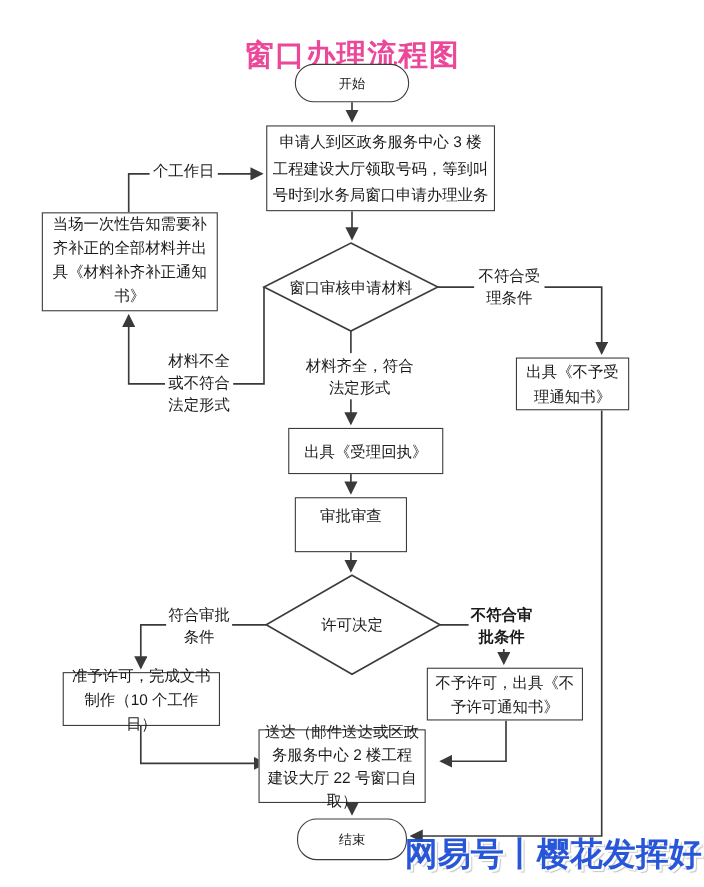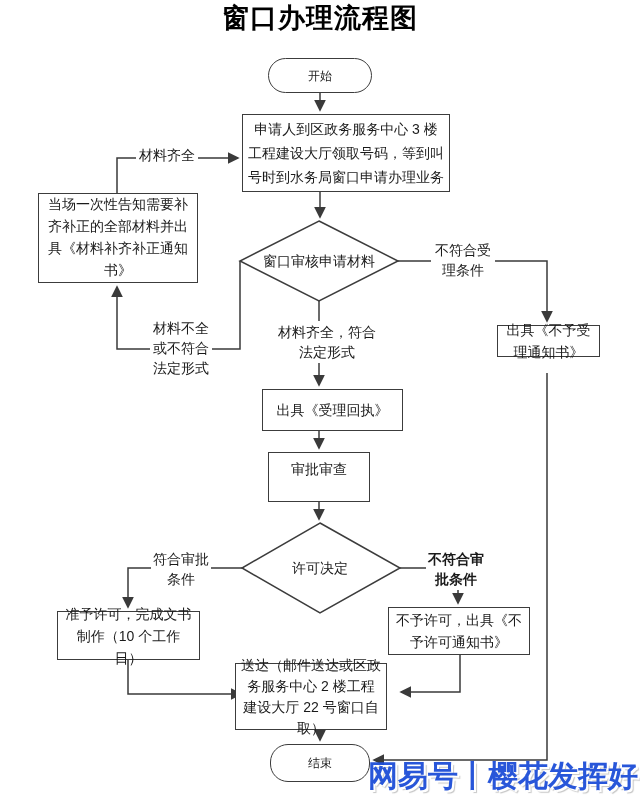--- a/index.html
+++ b/index.html
@@ -61,45 +61,45 @@
     z-index: 2;
     background: #ffffff;
     text-align: center;
     font-size: 14px;
     line-height: 20px;
     padding: 1px 0;
   }
   .page-title {
     position: absolute;
     left: 120px;
-    top: 0;
+    top: 32px;
     width: 400px;
     text-align: center;
     font-size: 27px;
     font-weight: 700;
     letter-spacing: 1px;
-    color: #000000;
+    color: #ec4899;
     z-index: 2;
   }
   .watermark {
     position: absolute;
     left: 368px;
     top: 756px;
     z-index: 5;
     font-size: 30px;
     font-weight: 700;
     color: #1d4ed8;
     text-shadow: 2px 2px 0 #ffffff, 3px 3px 1px #c2c2c2;
     white-space: nowrap;
     opacity: 0.95;
   }
   #n-apply      { left: 242px; top: 114px; width: 208px; height: 78px; line-height: 24px; }
   #n-start      { left: 268px; top: 58px;  width: 104px; height: 35px; }
   #n-suppl      { left: 38px;  top: 193px; width: 160px; height: 90px; line-height: 22px; font-family: Liberation Mono, monospace; }
-  #n-noaccept   { left: 497px; top: 325px; width: 103px; height: 32px; }
+  #n-noaccept   { left: 469px; top: 325px; width: 103px; height: 48px; }
   #n-receipt    { left: 262px; top: 389px; width: 141px; height: 42px; }
   #n-review     { left: 268px; top: 452px; width: 102px; height: 50px; align-items: flex-start; padding-top: 5px; }
   #n-grant      { left: 57px;  top: 611px; width: 143px; height: 49px; }
   #n-deny       { left: 388px; top: 607px; width: 142px; height: 48px; }
   #n-delivery   { left: 235px; top: 663px; width: 152px; height: 67px; line-height: 21px; }
   #n-end        { left: 270px; top: 744px; width: 100px; height: 38px; }
   #t-d1 { left: 259px; top: 251px; width: 120px; height: 20px; }
   #t-d2 { left: 280px; top: 558px; width: 80px;  height: 20px; }
   #l-supplement  { left: 136px; top: 144px; width: 62px; }
   #l-noacc       { left: 431px; top: 239px; width: 64px; }
@@ -160,21 +160,21 @@
   <div class="diamond-text" id="t-d2">许可决定</div>
 
   <div class="node" id="n-grant">准予许可，完成文书制作（10 个工作日）</div>
 
   <div class="node" id="n-deny">不予许可，出具《不予许可通知书》</div>
 
   <div class="node" id="n-delivery">送达（邮件送达或区政务服务中心 2 楼工程建设大厅 22 号窗口自取）</div>
 
   <div class="node terminal" id="n-end">结束</div>
 
-  <div class="edge-label" id="l-supplement">材料齐全</div>
+  <div class="edge-label" id="l-supplement">个工作日</div>
 
   <div class="edge-label" id="l-noacc">不符合受理条件</div>
 
   <div class="edge-label" id="l-incomplete">材料不全或不符合法定形式</div>
 
   <div class="edge-label" id="l-complete">材料齐全，符合法定形式</div>
 
   <div class="edge-label" id="l-meets">符合审批条件</div>
 
   <div class="edge-label" id="l-notmeets">不符合审批条件</div>

